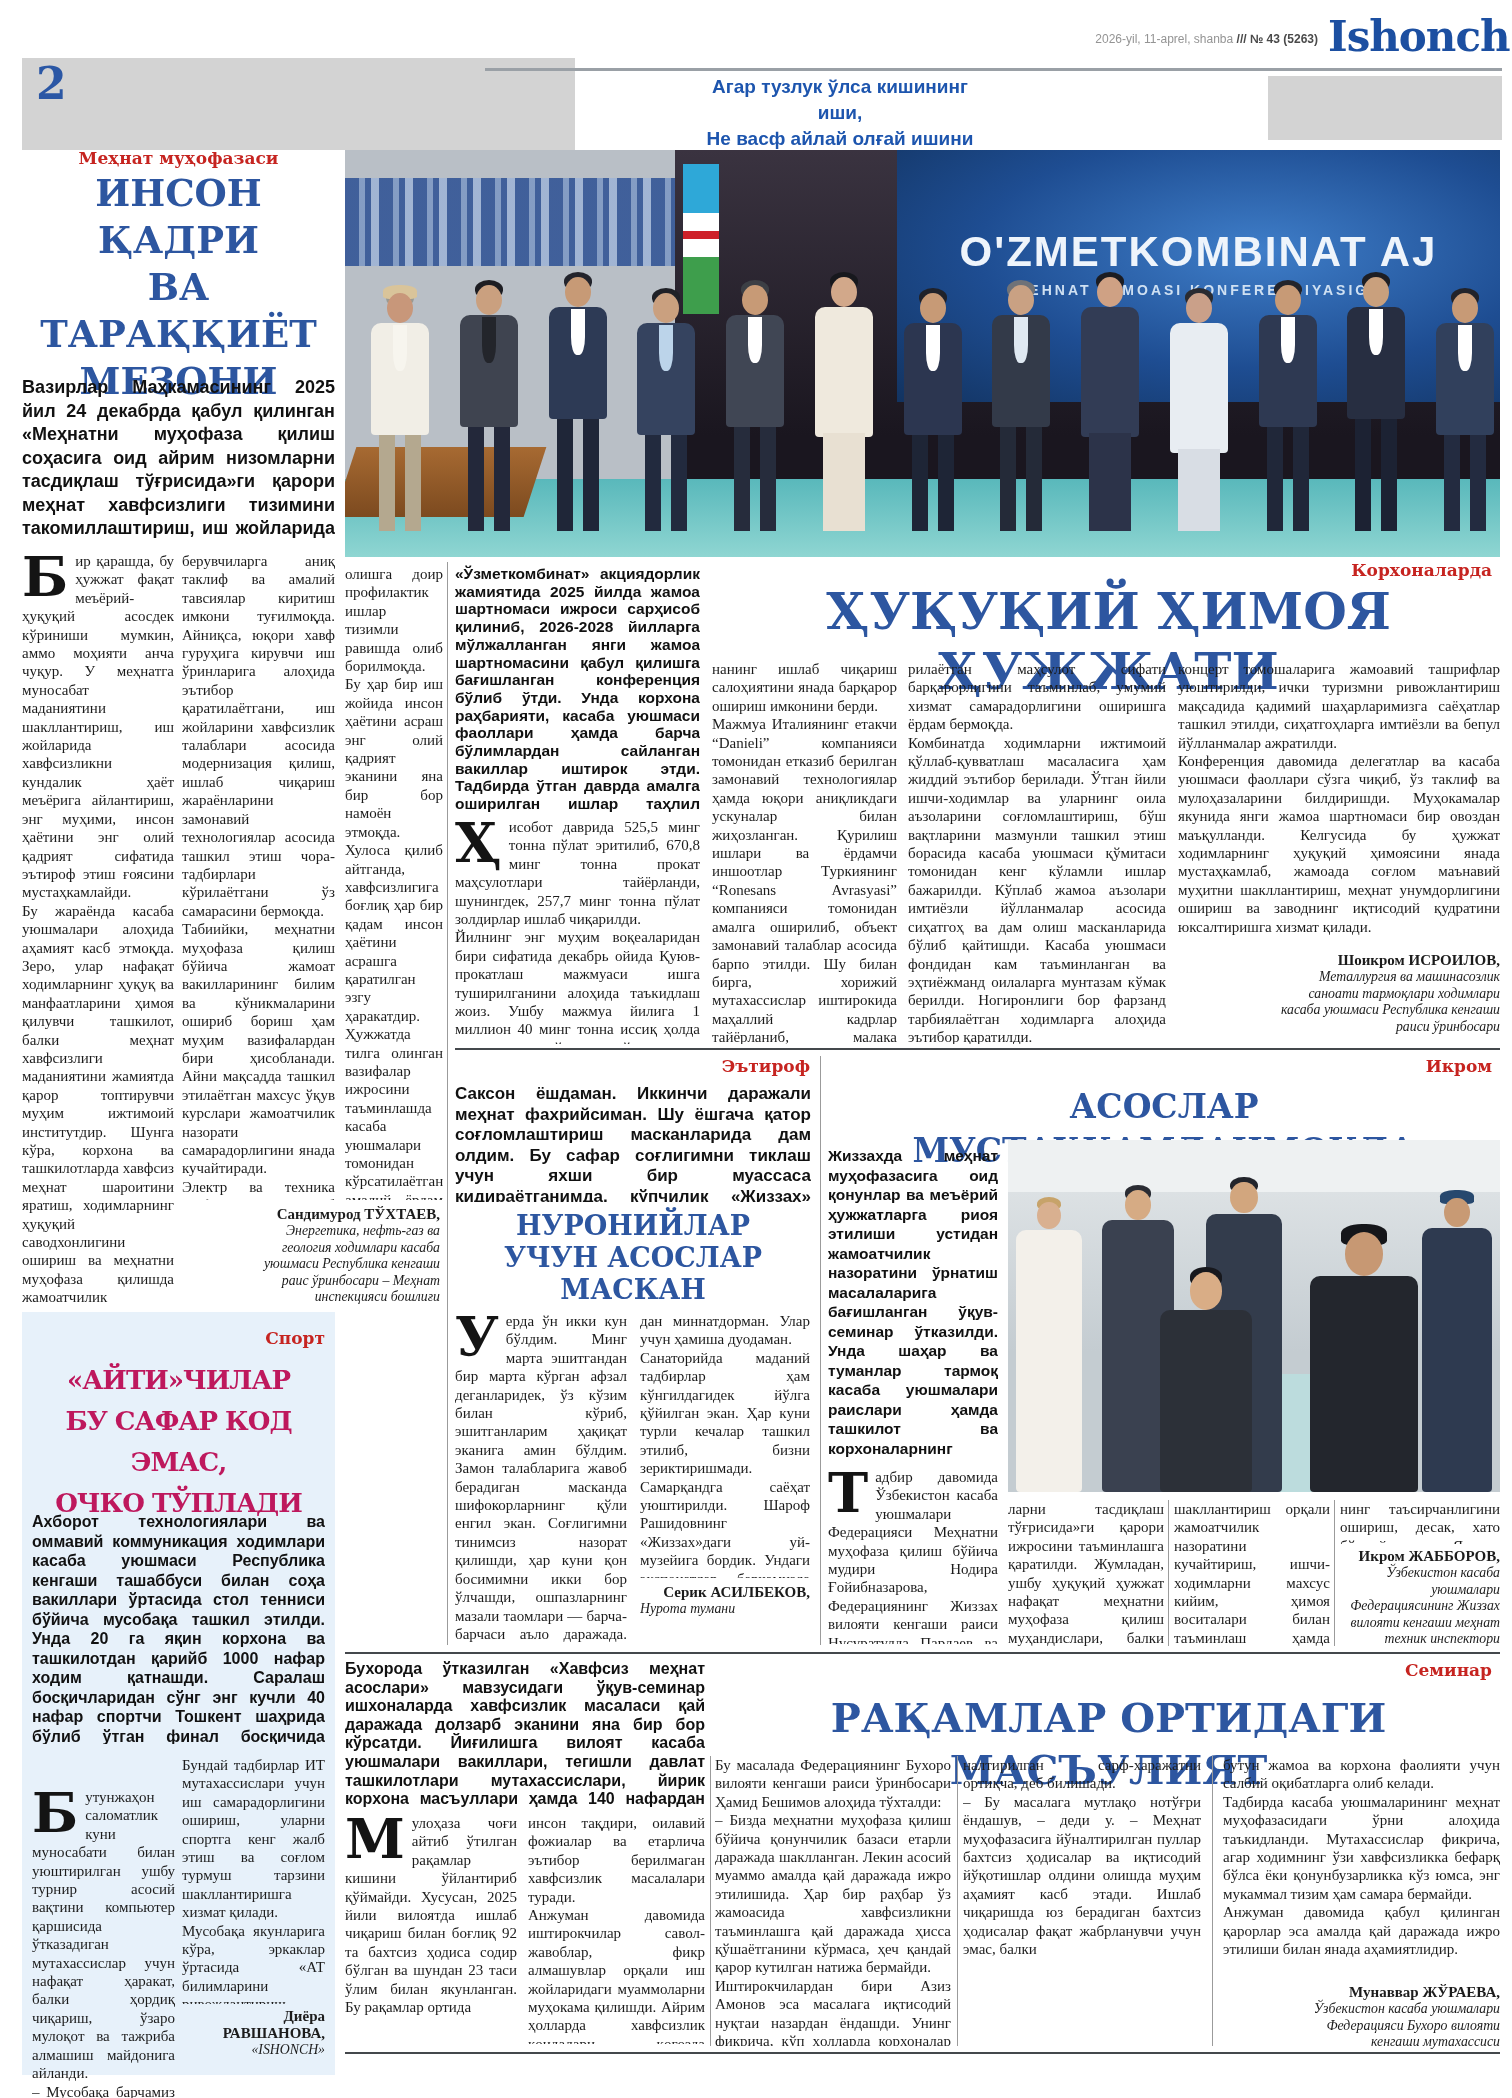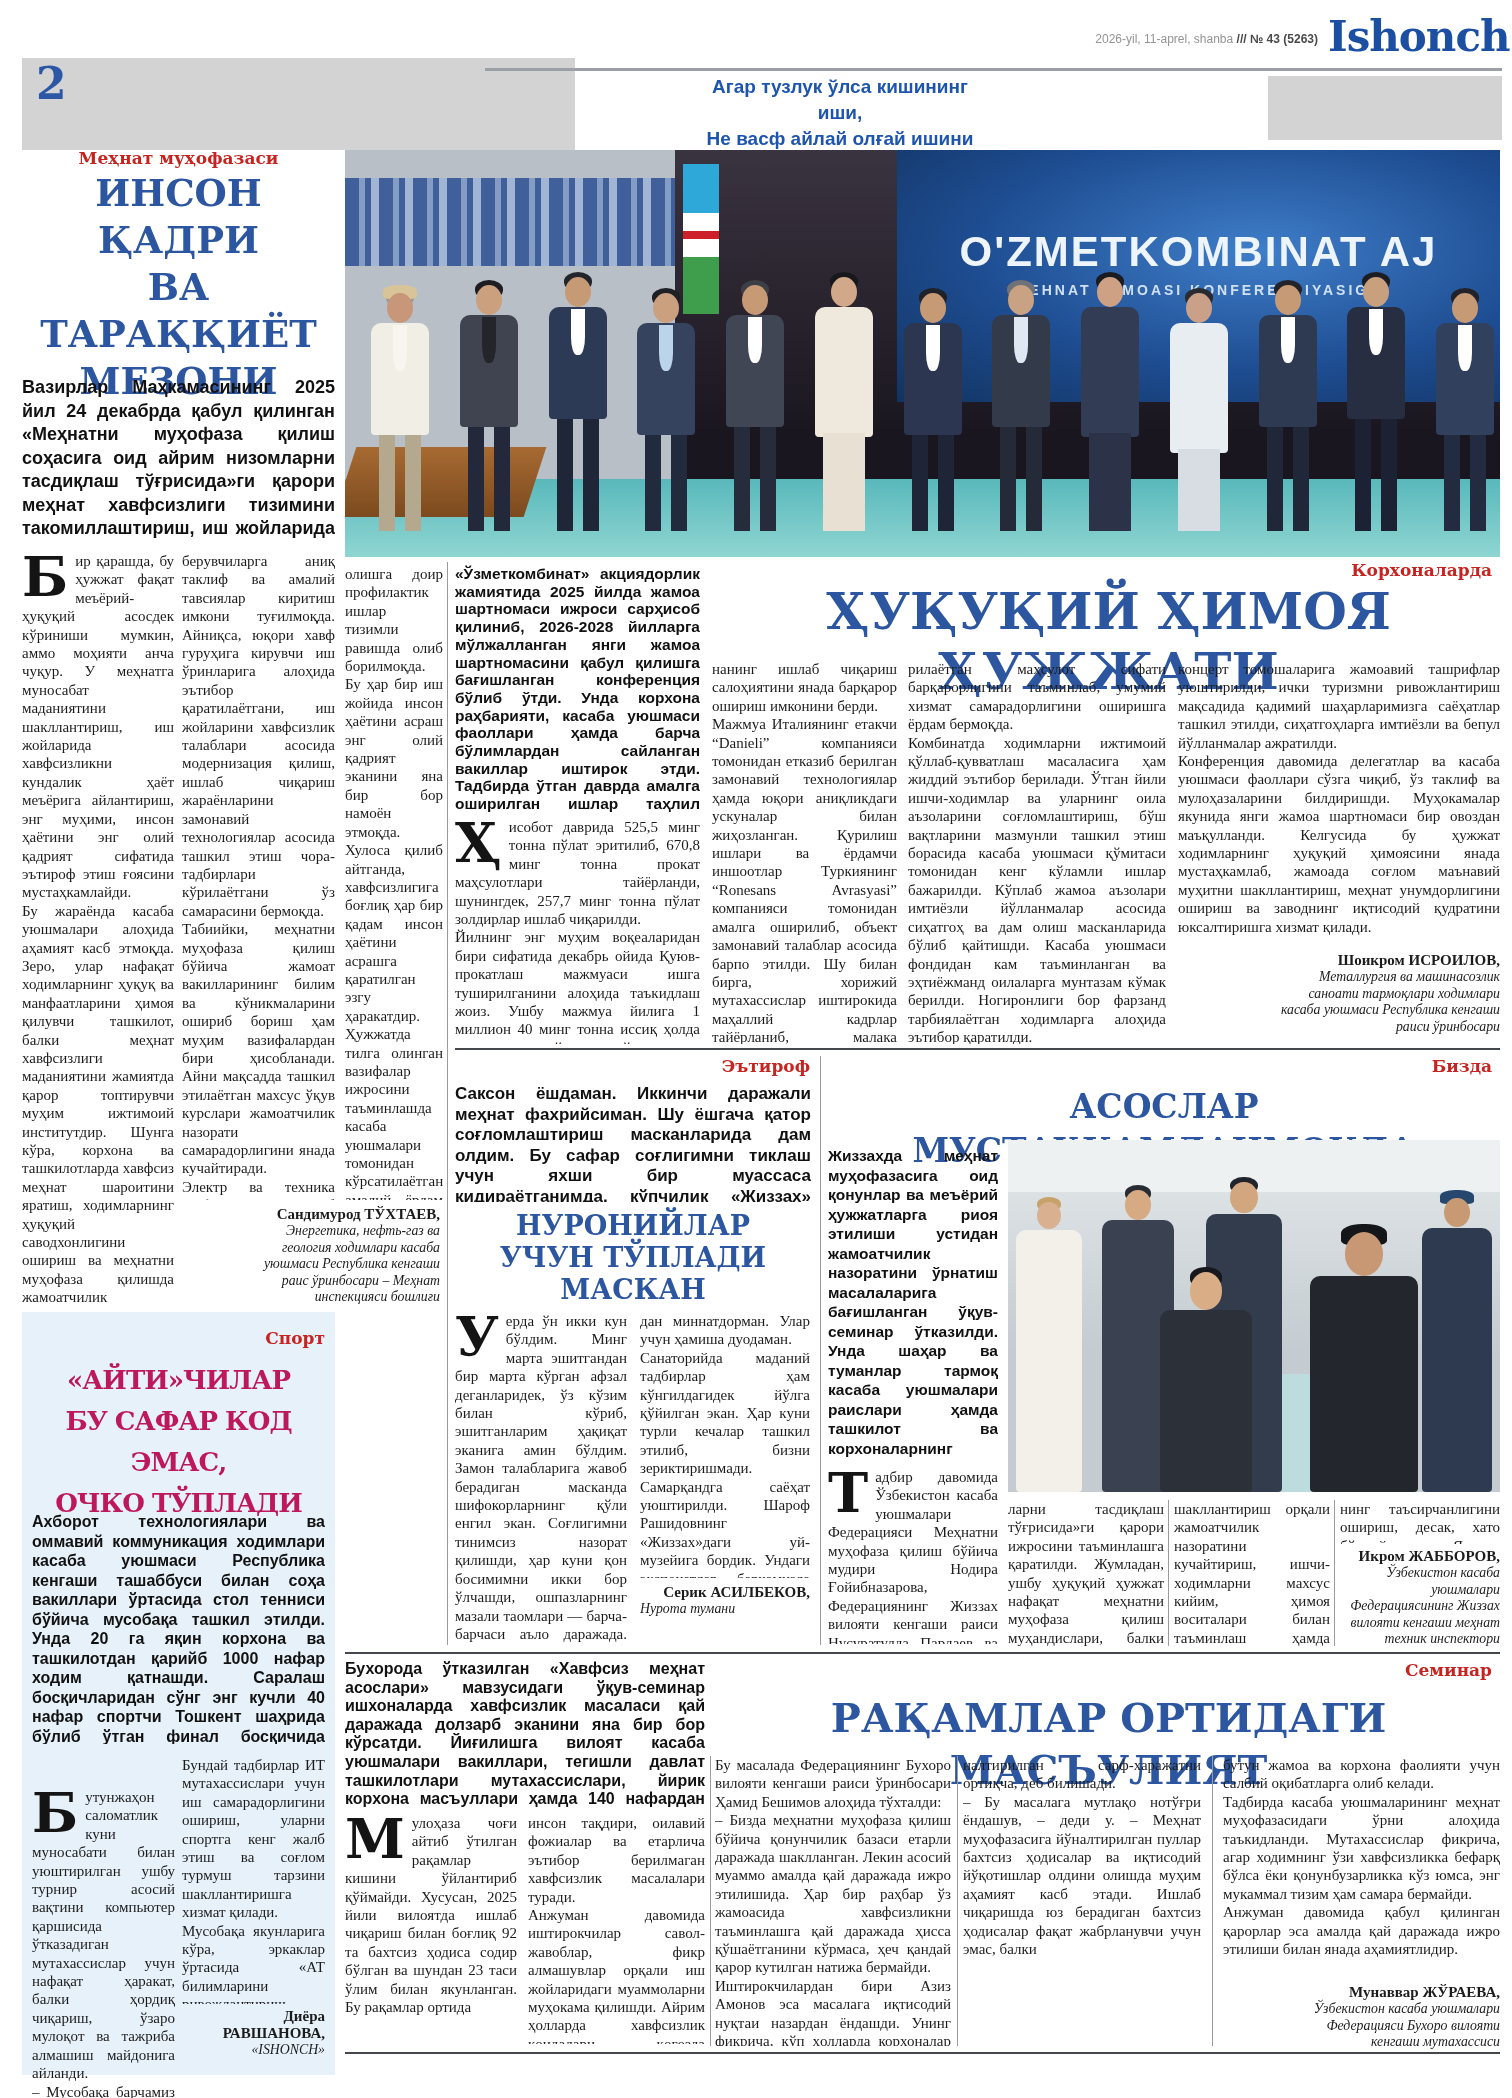--- a/index.html
+++ b/index.html
@@ -234,34 +234,34 @@
     <div class="nm">Шоикром ИСРОИЛОВ,</div>
     <div class="rl">Металлургия ва машинасозлик саноати тармоқлари ходимлари касаба уюшмаси Республика кенгаши раиси ўринбосари</div>
   </div>
 
   <div class="abs rule-h" style="left:455px;top:1048px;width:1045px;"></div>
 
   <div class="abs label" style="left:640px;top:1056px;width:170px;">Эътироф</div>
   <div class="abs lead" style="left:455px;top:1084px;width:356px;height:118px;font-size:17px;line-height:20.5px;">Саксон ёшдаман. Иккинчи даражали меҳнат фахрийсиман. Шу ёшгача қатор соғломлаштириш масканларида дам олдим. Бу сафар соғлигимни тиклаш учун яхши бир муассаса қидираётганимда, кўпчилик «Жиззах» санаторийсига боришимни тавсия қилишди.</div>
   <div class="abs headline" style="left:455px;top:1210px;width:356px;font-size:27px;line-height:32px;">
     <span>НУРОНИЙЛАР</span><br>
-    <span>УЧУН ТЎПЛАДИ</span><br>
+    <span>УЧУН АСОСЛАР</span><br>
     <span>МАСКАН</span>
   </div>
   <div class="abs col dc" style="left:455px;top:1312px;width:172px;height:330px;">У ерда ўн икки кун бўлдим. Минг марта эшитгандан бир марта кўрган афзал деганларидек, ўз кўзим билан кўриб, эшитганларим ҳақиқат эканига амин бўлдим. Замон талабларига жавоб берадиган масканда шифокорларнинг қўли енгил экан. Соғлигимни тинимсиз назорат қилишди, ҳар куни қон босимимни икки бор ўлчашди, ошпазларнинг мазали таомлари — барча-барчаси аъло даражада. Бош врач Ҳосилбек Эргашев, шифокорлар Шахноза Низомова, Мавжуда Очилова, ҳамширалар Феруза Зияева, Сарвина Соатова, кичик тиббий ходимлар ва ошхона хизматчилари-</div>
   <div class="abs col" style="left:640px;top:1312px;width:170px;height:266px;">дан миннатдорман. Улар учун ҳамиша дуодаман.
 Санаторийда маданий тадбирлар ҳам кўнгилдагидек йўлга қўйилган экан. Ҳар куни турли кечалар ташкил этилиб, бизни зериктиришмади. Самарқандга саёҳат уюштирилди. Шароф Рашидовнинг «Жиззах»даги уй-музейига бордик. Ундаги экспонатлар барчамизда бир олам таассурот қолдирди. Ҳамид Олимжон, Зулфия ҳайкаллари пойига гул қўйдик. Сирасини айтганда, «Жиззах» санаторийси биз нуронийлар учун намунали дам олиш маскани экан.</div>
   <div class="abs sig" style="left:640px;top:1584px;width:170px;">
     <div class="nm">Серик АСИЛБЕКОВ,</div>
     <div class="rl" style="text-align:left;">Нурота тумани</div>
   </div>
 
   <div class="abs vline" style="left:820px;top:1056px;height:589px;"></div>
 
-  <div class="abs label" style="left:1240px;top:1056px;width:252px;">Бизда</div>
+  <div class="abs label" style="left:1240px;top:1056px;width:252px;">Икром</div>
   <div class="abs headline" style="left:828px;top:1085px;width:672px;font-size:33px;line-height:44px;">АСОСЛАР МУСТАҲКАМЛАНМОҚДА</div>
   <div class="abs lead" style="left:828px;top:1146px;width:170px;height:316px;font-size:15.5px;line-height:19.5px;">Жиззахда меҳнат муҳофазасига оид қонунлар ва меъёрий ҳужжатларга риоя этилиши устидан жамоатчилик назоратини ўрнатиш масалаларига бағишланган ўқув-семинар ўтказилди. Унда шаҳар ва туманлар тармоқ касаба уюшмалари раислари ҳамда ташкилот ва корхоналарнинг меҳнатни муҳофаза қилиш муҳандислари қатнашдилар.</div>
   <div class="abs col dc" style="left:828px;top:1468px;width:170px;height:176px;">Тадбир давомида Ўзбекистон касаба уюшмалари Федерацияси Меҳнатни муҳофаза қилиш бўйича мудири Нодира Ғойибназарова, Федерациянинг Жиззах вилояти кенгаши раиси Нусуратулла Пардаев ва бошқаларнинг маърузалари тингланди. Мазкур жараёнда асосий эътибор Вазирлар Маҳкамасининг 2025 йил 24 декабрдаги «Меҳнатни муҳофаза қилиш соҳасига оид айрим низом-</div>
 
   <div id="scene2" class="abs" style="left:1008px;top:1140px;width:492px;height:352px;">
     <div class="ceil"></div>
     <div class="machine">
         <div class="scr"></div>
       </div>
     <div id="tadbir-people-host">

